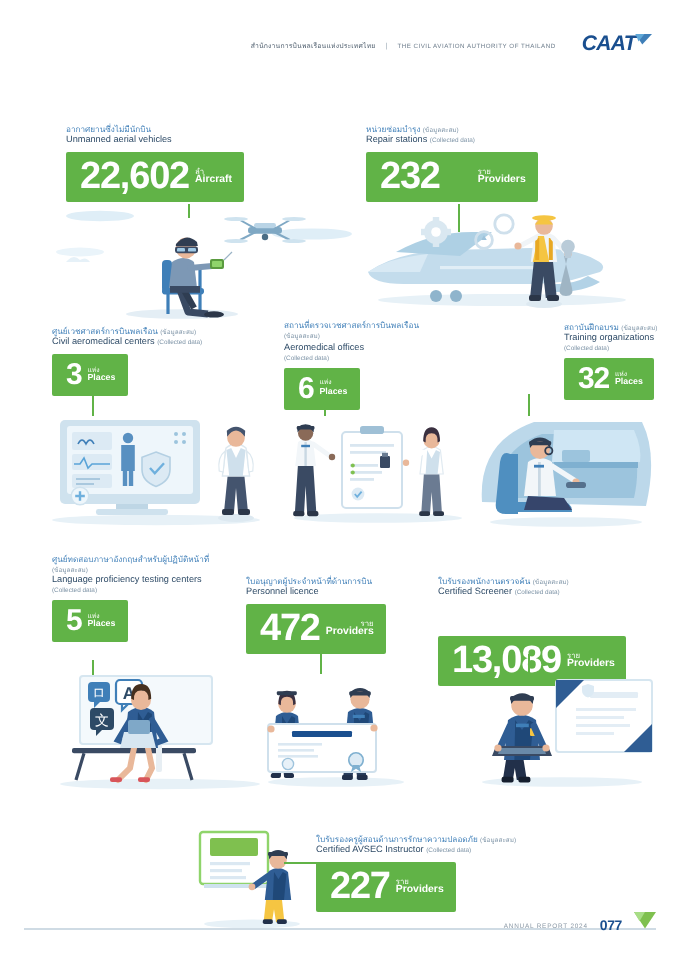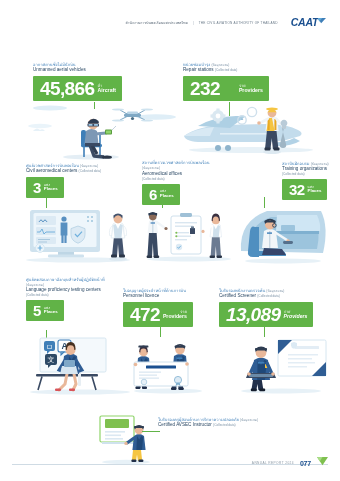--- a/index.html
+++ b/index.html
@@ -76,21 +76,21 @@
             <path d="M1 0 L7 0 L3 5 Z" fill="#5fa8d8"></path>
           </svg>
       </span>
     </span>
   </div>
 
   <div class="block" style="top:62px; left:33px;">
     <div class="cap-th">อากาศยานซึ่งไม่มีนักบิน</div>
     <div class="cap-en">Unmanned aerial vehicles</div>
     <div class="badge" style="margin-top:3px;">
-      <span class="num">45,866</span>
+      <span class="num">22,602</span>
       <span class="unit">
         <span class="unit-th">ลำ</span>
         <span class="unit-en">Aircraft</span>
       </span>
     </div>
   </div>
   <div class="stem" style="top:102px; left:94px; height:7px;"></div>
 
   <div class="art" style="top:100px; left:28px;">
     <svg width="150" height="62" viewBox="0 0 150 62">
@@ -516,21 +516,21 @@
 
   <div class="block" style="top:288px; left:219px;">
     <div class="cap-th">
       <span>ใบรับรองพนักงานตรวจค้น</span>
       <span class="cap-note">(ข้อมูลสะสม)</span>
     </div>
     <div class="cap-en">
       <span>Certified Screener</span>
       <span class="cap-note">(Collected data)</span>
     </div>
-    <div class="badge" style="margin-top:3px;font-style:italic;">
+    <div class="badge" style="margin-top:19px;">
       <span class="num">13,089</span>
       <span class="unit">
         <span class="unit-th">ราย</span>
         <span class="unit-en">Providers</span>
       </span>
     </div>
   </div>
   <div class="stem" style="top:327px; left:264px; height:10px;"></div>
 
   <div class="art" style="top:336px; left:232px;">
@@ -601,20 +601,27 @@
 
   <div class="block" style="top:417px; left:158px;">
     <div class="cap-th">
       <span>ใบรับรองครูผู้สอนด้านการรักษาความปลอดภัย</span>
       <span class="cap-note">(ข้อมูลสะสม)</span>
     </div>
     <div class="cap-en">
       <span>Certified AVSEC Instructor</span>
       <span class="cap-note">(Collected data)</span>
     </div>
+    <div class="badge" style="margin-top:3px;">
+      <span class="num">227</span>
+      <span class="unit">
+        <span class="unit-th">ราย</span>
+        <span class="unit-en">Providers</span>
+      </span>
+    </div>
   </div>
   <div class="stem" style="top:431px; left:142px; width:18px; height:1px;"></div>
 
   <div class="foot-line"></div>
   <div class="footer">
     <span class="foot-label">ANNUAL REPORT 2024</span>
     <span class="foot-page">077</span>
     <span>
       <svg width="11" height="11" viewBox="0 0 12 12">
           <path d="M0 0 L12 0 L6 9 Z" fill="#7fc04f"></path>

